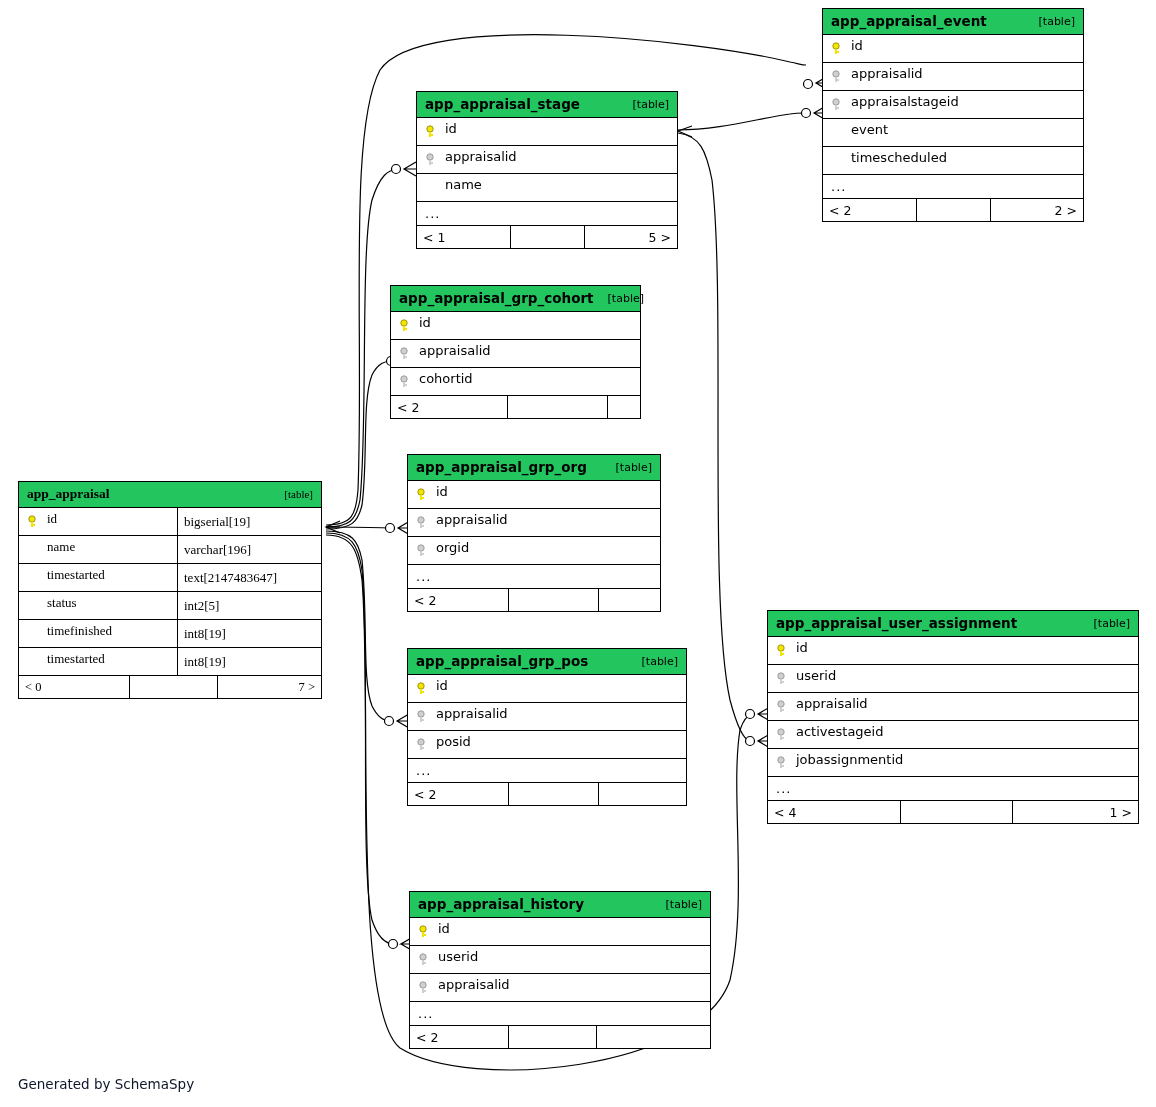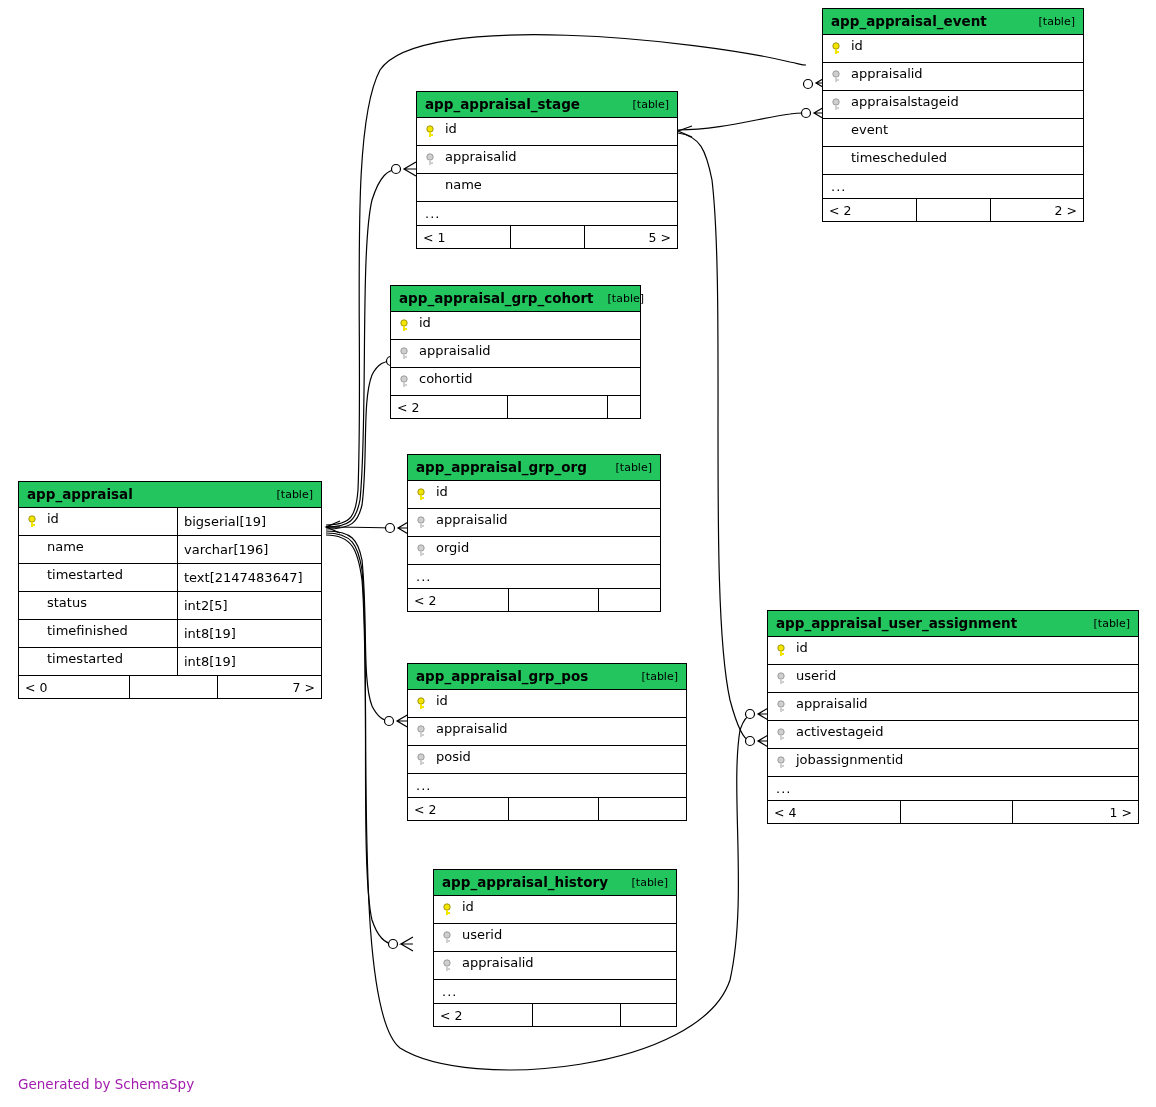--- a/index.html
+++ b/index.html
@@ -112,21 +112,21 @@
     overflow: hidden;
   }
   .footer-cell.left { justify-content: flex-start; }
   .footer-cell.mid { justify-content: center; border-left: 1px solid #000000; }
   .footer-cell.right { justify-content: flex-end; border-left: 1px solid #000000; }
   .generated-by {
     position: absolute;
     left: 18px;
     top: 1076px;
     font-size: 13.5px;
-    color: #a21caf;
+    color: #0f172a;
     white-space: nowrap;
   }
 </style>
 </head>
 <body>
 
 <div id="canvas">
 
   <svg id="edges" viewBox="0 0 1156 1107">
     <g fill="none" stroke="#000000" stroke-width="1.2">
@@ -170,21 +170,21 @@
       <path d="M828,76 L816,83 L828,90 M816,83 L828,83"></path>
       <path d="M826,106 L814,113 L826,120 M814,113 L826,113"></path>
       <path d="M770,707 L758,714 L770,721 M758,714 L770,714"></path>
       <path d="M770,734 L758,741 L770,748 M758,741 L770,741"></path>
 
       <path d="M340,521 L326,527 L340,533 M326,527 L340,527"></path>
       <path d="M692,126 L678,131 L692,137"></path>
     </g>
   </svg>
 
-  <div class="table-box" style="left:18px; top:481px; width:304px;">
+  <div class="table-box" style="left:18px; top:481px; width:304px;font-family:Liberation Serif, serif;">
     <div class="table-header">
       <span class="table-title">app_appraisal</span>
       <span class="table-kind">[table]</span>
     </div>
     <div class="col-row">
       <div class="col-name-cell">
         <span class="key-slot key-icon">
           <svg width="12" height="14" viewBox="0 0 12 14">
               <circle cx="4" cy="4" r="3.2" fill="#f2e600" stroke="#8a8000" stroke-width="0.8"></circle>
               <path d="M4 7 L4 12 M4 10 L7 10" stroke="#f2e600" stroke-width="2" fill="none"></path>
@@ -419,21 +419,21 @@
       </div>
     </div>
     <div class="ellipsis-row">...</div>
     <div class="footer-row">
       <div class="footer-cell left" style="width:100px;">&lt; 2</div>
       <div class="footer-cell mid" style="width:90px;"></div>
       <div class="footer-cell right" style="flex:1 1 auto;"></div>
     </div>
   </div>
 
-  <div class="table-box" style="left:407px; top:663px; width:280px;">
+  <div class="table-box" style="left:407px; top:648px; width:280px;">
     <div class="table-header">
       <span class="table-title">app_appraisal_grp_pos</span>
       <span class="table-kind">[table]</span>
     </div>
     <div class="col-row">
       <div class="col-name-cell">
         <span class="key-slot key-icon">
           <svg width="12" height="14" viewBox="0 0 12 14">
               <circle cx="4" cy="4" r="3.2" fill="#f2e600" stroke="#8a8000" stroke-width="0.8"></circle>
               <path d="M4 7 L4 12 M4 10 L7 10" stroke="#f2e600" stroke-width="2" fill="none"></path>
@@ -465,21 +465,21 @@
       </div>
     </div>
     <div class="ellipsis-row">...</div>
     <div class="footer-row">
       <div class="footer-cell left" style="width:100px;">&lt; 2</div>
       <div class="footer-cell mid" style="width:90px;"></div>
       <div class="footer-cell right" style="flex:1 1 auto;"></div>
     </div>
   </div>
 
-  <div class="table-box" style="left:409px; top:869px; width:244px;margin-left:24px;">
+  <div class="table-box" style="left:409px; top:891px; width:302px;">
     <div class="table-header">
       <span class="table-title">app_appraisal_history</span>
       <span class="table-kind">[table]</span>
     </div>
     <div class="col-row">
       <div class="col-name-cell">
         <span class="key-slot key-icon">
           <svg width="12" height="14" viewBox="0 0 12 14">
               <circle cx="4" cy="4" r="3.2" fill="#f2e600" stroke="#8a8000" stroke-width="0.8"></circle>
               <path d="M4 7 L4 12 M4 10 L7 10" stroke="#f2e600" stroke-width="2" fill="none"></path>

